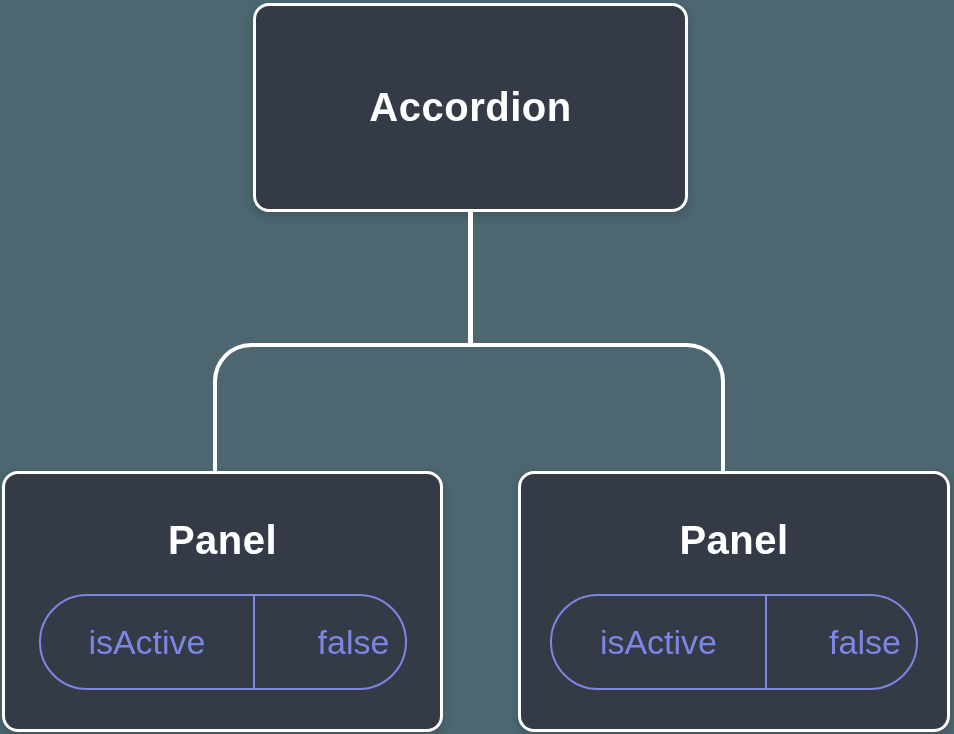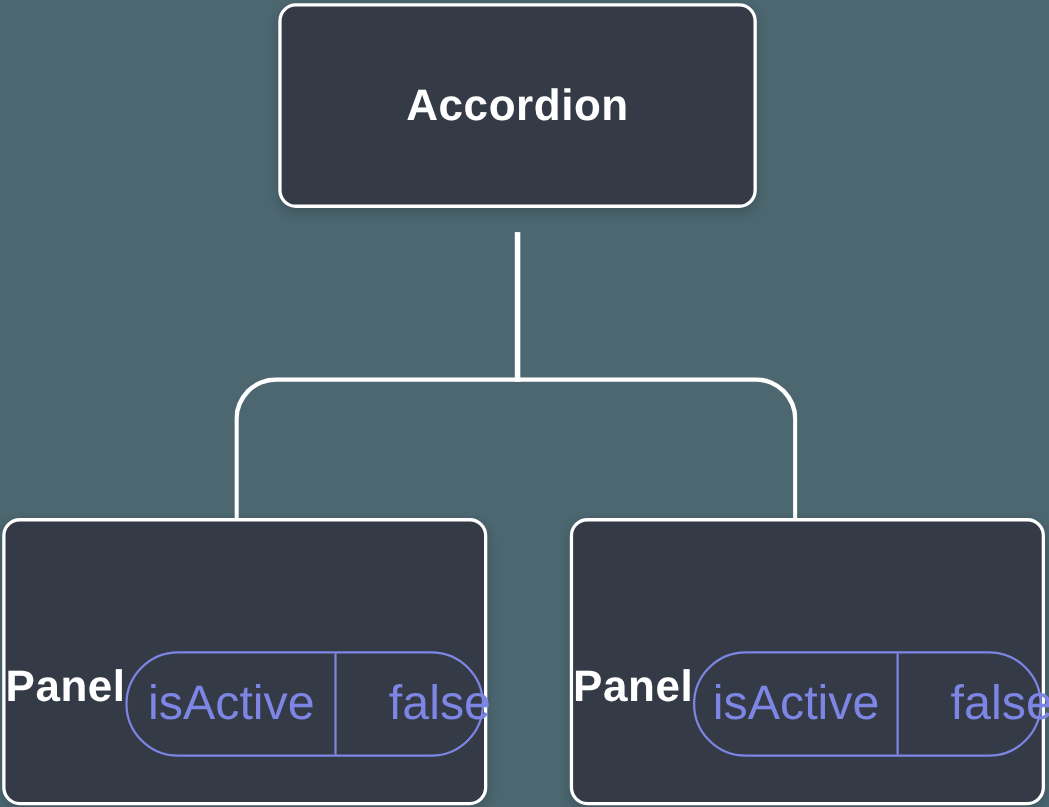--- a/index.html
+++ b/index.html
@@ -20,21 +20,21 @@
     background: #343B46;
     border: 3px solid #FFFFFF;
     border-radius: 16px;
     box-sizing: border-box;
     box-shadow: 0 4px 10px rgba(15, 25, 30, 0.22);
   }
   .root-node {
     left: 253px;
     top: 3px;
     width: 435px;
-    height: 186px;
+    height: 209px;
     display: flex;
     align-items: center;
     justify-content: center;
   }
   .node-label {
     color: #FFFFFF;
     font-size: 40px;
     font-weight: 600;
     letter-spacing: 0.5px;
     white-space: nowrap;
@@ -56,21 +56,21 @@
     width: 512px;
     height: 128px;
     box-sizing: border-box;
     border: 4px solid #FFFFFF;
     border-bottom: none;
     border-radius: 38px 38px 0 0;
     background: transparent;
   }
   .panel {
     display: flex;
-    flex-direction: row;
+    flex-direction: column;
     align-items: center;
     padding-top: 44px;
   }
   .panel-left {
     left: 2px;
     top: 471px;
     width: 441px;
     height: 261px;
   }
   .panel-right {
@@ -86,21 +86,21 @@
   .pill {
     margin-top: 32px;
     width: 368px;
     height: 96px;
     box-sizing: border-box;
     border: 2.5px solid #7E86E5;
     border-radius: 48px;
     display: flex;
     align-items: stretch;
     color: #7E86E5;
-    font-size: 44px;
+    font-size: 34px;
     background: transparent;
   }
   .pill-key {
     flex: 0 0 58.5%;
     display: flex;
     align-items: center;
     justify-content: center;
     border-right: 2.5px solid #7E86E5;
     white-space: nowrap;
   }

